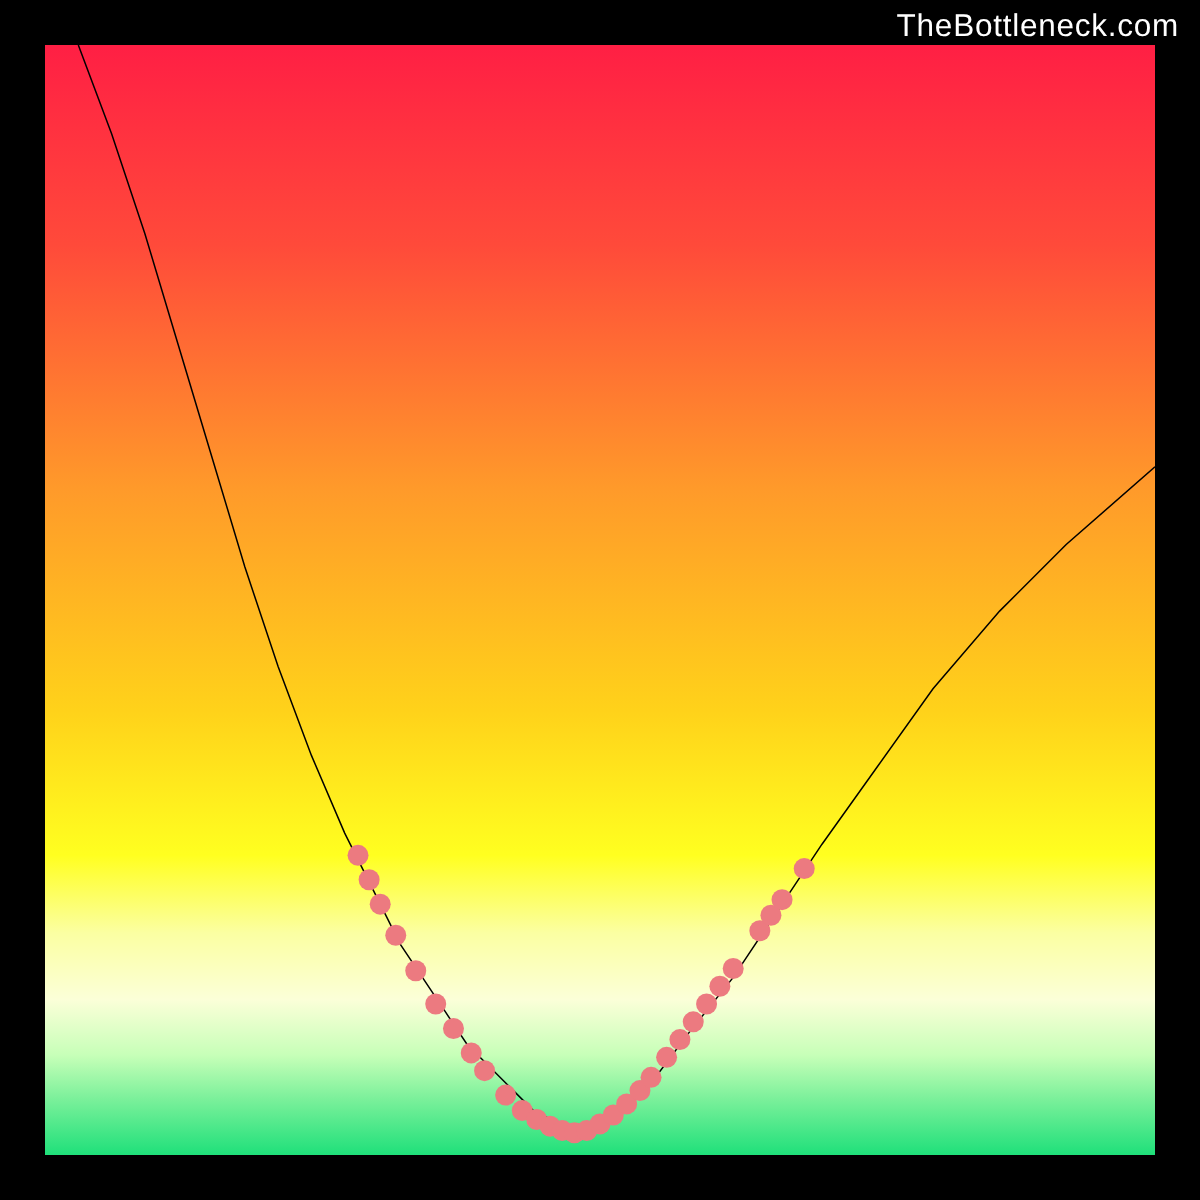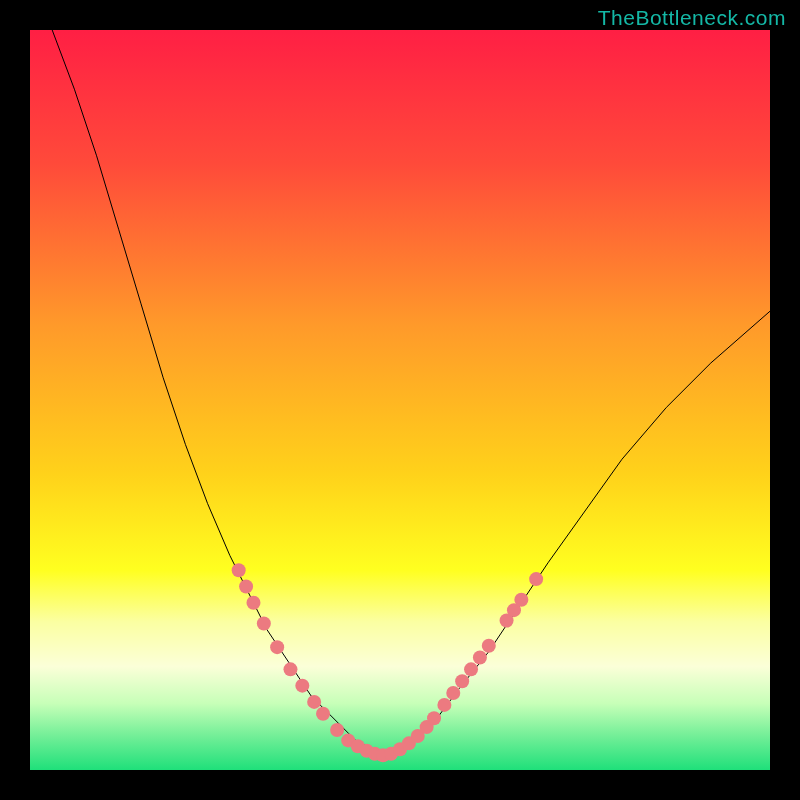--- a/index.html
+++ b/index.html
@@ -8,21 +8,21 @@
     height: 800px;
     background: #000;
     position: relative;
     font-family: Arial, sans-serif;
     overflow: hidden;
   }
   .watermark {
     position: absolute;
     top: 6px;
     right: 14px;
-    color: #14b8a6;
+    color: #ffffff;
     font-size: 21px;
     font-weight: 500;
     letter-spacing: 0.5px;
     z-index: 10;
   }
   .plot-frame {
     position: absolute;
     left: 30px;
     top: 30px;
     width: 740px;

